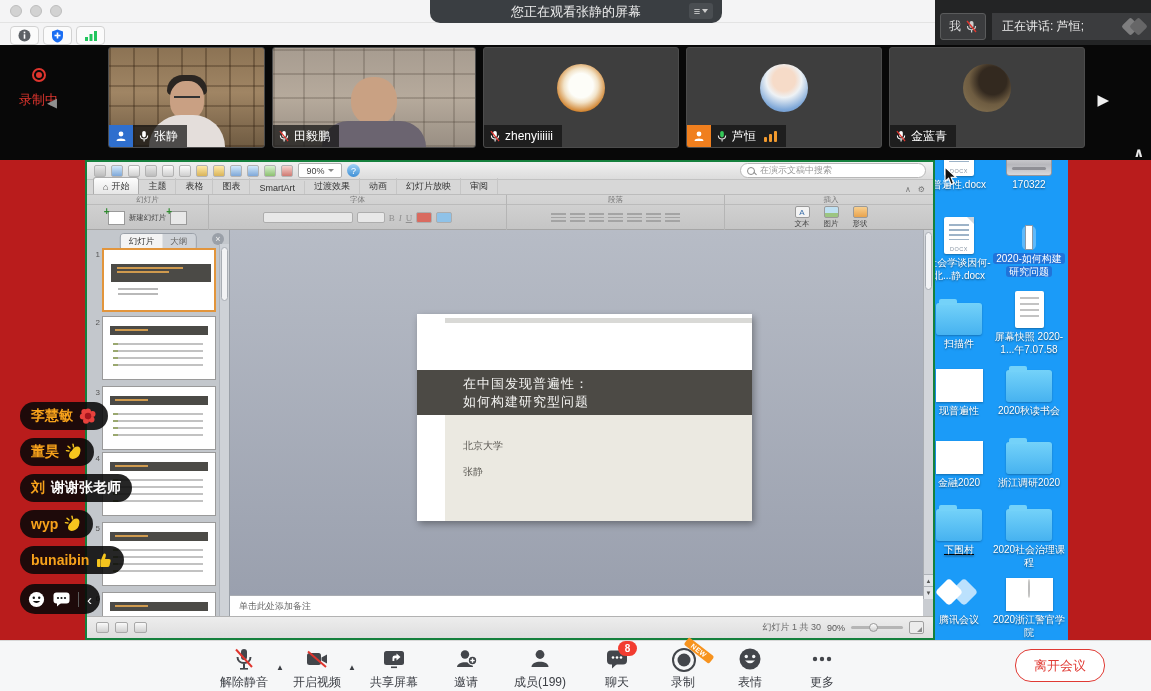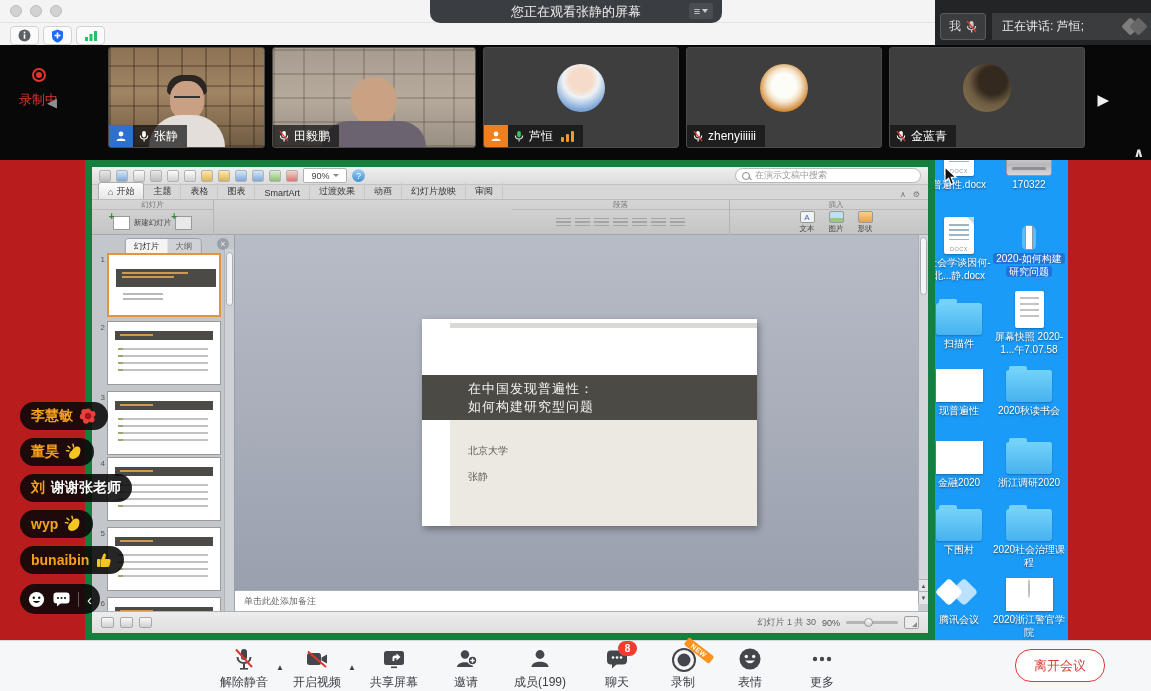--- a/index.html
+++ b/index.html
@@ -59,21 +59,21 @@
   .namebar{position:absolute;left:0;bottom:0;display:flex;align-items:center;height:22px;background:rgba(18,18,18,.72);
     padding:0 9px 0 6px;gap:5px;color:#fff;font-size:12px;}
   .namebar.offset{left:24px;}
   .pbadge{position:absolute;left:0;bottom:0;width:24px;height:22px;display:flex;align-items:center;justify-content:center;}
   .pbadge.blue{background:#2f6fce;} .pbadge.orange{background:#f07f1e;}
   .volbars{display:flex;align-items:flex-end;gap:2px;margin-left:3px;}
   .volbars i{width:3px;background:#f29a2e;border-radius:1px;display:block;}
   .v1{height:5px;} .v2{height:8px;} .v3{height:11px;}
 
   
-  .ppt{position:absolute;left:85px;top:160px;width:850px;height:480px;background:#c9ccd1;border:7px solid #15803d;box-sizing:border-box;overflow:hidden;}
+  .ppt{position:absolute;left:85px;top:160px;width:850px;height:480px;background:#c9ccd1;border:2px solid #15803d;box-sizing:border-box;overflow:hidden;}
   .qbar{position:absolute;left:0;top:0;width:100%;height:18px;background:linear-gradient(#f0f0f0,#dcdcdc);border-bottom:1px solid #c2c2c2;
     display:flex;align-items:center;padding:0 7px;gap:5px;box-sizing:border-box;}
   .qi{width:12px;height:12px;border-radius:2px;background:linear-gradient(#fdfdfd,#cfcfcf);border:1px solid #b3b3b3;box-sizing:border-box;}
   .qi.green{background:linear-gradient(#d8f0cf,#8cc070);} .qi.blue{background:linear-gradient(#d4e8fa,#7fa8d8);}
   .qi.gold{background:linear-gradient(#ffe9a8,#d9b45a);} .qi.red{background:linear-gradient(#f6d3d0,#cf7a72);}
   .qi.gray{background:linear-gradient(#e8e8e8,#bdbdbd);}
   .qzoom{width:42px;height:13px;background:#fff;border:1px solid #b0b0b0;border-radius:2px;font-size:9px;color:#444;
     display:flex;align-items:center;justify-content:center;gap:3px;}
   .qzoom i{width:0;height:0;border-left:3px solid transparent;border-right:3px solid transparent;border-top:3px solid #888;}
   .qhelp{width:13px;height:13px;border-radius:50%;background:linear-gradient(#9fd1f5,#3e8fd6);color:#fff;font-size:9px;
@@ -301,53 +301,53 @@
           <svg width="10" height="13" viewBox="0 0 11 14">
             <rect x="3.5" y="1" width="4" height="7" rx="2" fill="#fff"></rect>
             <path d="M1.5 6 C1.5 11 9.5 11 9.5 6" stroke="#fff" stroke-width="1.2" fill="none"></path>
             <rect x="5" y="10" width="1.2" height="2.5" fill="#fff"></rect>
             <line x1="1" y1="1" x2="10" y2="12" stroke="#e0352e" stroke-width="1.4"></line>
           </svg>
           <span>田毅鹏</span>
         </div>
       </div>
 
+      <div class="tile t3">
+        <div class="avatar av-dog"></div>
+        <div class="namebar">
+          <svg width="10" height="13" viewBox="0 0 11 14">
+            <rect x="3.5" y="1" width="4" height="7" rx="2" fill="#fff"></rect>
+            <path d="M1.5 6 C1.5 11 9.5 11 9.5 6" stroke="#fff" stroke-width="1.2" fill="none"></path>
+            <rect x="5" y="10" width="1.2" height="2.5" fill="#fff"></rect>
+            <line x1="1" y1="1" x2="10" y2="12" stroke="#e0352e" stroke-width="1.4"></line>
+          </svg>
+          <span>zhenyiiiiii</span>
+        </div>
+      </div>
+
       <div class="tile t4">
         <div class="avatar av-baby"></div>
         <div class="pbadge orange">
           <svg width="12" height="12" viewBox="0 0 12 12">
               <circle cx="6" cy="4" r="2.4" fill="#fff"></circle>
               <path d="M1.5 11 C1.5 7.8 10.5 7.8 10.5 11 Z" fill="#fff"></path>
             </svg>
         </div>
         <div class="namebar offset">
           <svg width="10" height="13" viewBox="0 0 11 14">
             <rect x="3.5" y="1" width="4" height="7" rx="2" fill="#35c759"></rect>
             <path d="M1.5 6 C1.5 11 9.5 11 9.5 6" stroke="#e8e8e8" stroke-width="1.2" fill="none"></path>
             <rect x="5" y="10" width="1.2" height="2.5" fill="#e8e8e8"></rect>
           </svg>
           <span>芦恒</span>
           <span class="volbars">
               <i class="v1"></i>
               <i class="v2"></i>
               <i class="v3"></i>
             </span>
-        </div>
-      </div>
-
-      <div class="tile t3">
-        <div class="avatar av-dog"></div>
-        <div class="namebar">
-          <svg width="10" height="13" viewBox="0 0 11 14">
-            <rect x="3.5" y="1" width="4" height="7" rx="2" fill="#fff"></rect>
-            <path d="M1.5 6 C1.5 11 9.5 11 9.5 6" stroke="#fff" stroke-width="1.2" fill="none"></path>
-            <rect x="5" y="10" width="1.2" height="2.5" fill="#fff"></rect>
-            <line x1="1" y1="1" x2="10" y2="12" stroke="#e0352e" stroke-width="1.4"></line>
-          </svg>
-          <span>zhenyiiiiii</span>
         </div>
       </div>
 
       <div class="tile t5">
         <div class="avatar av-jin"></div>
         <div class="namebar">
           <svg width="10" height="13" viewBox="0 0 11 14">
             <rect x="3.5" y="1" width="4" height="7" rx="2" fill="#fff"></rect>
             <path d="M1.5 6 C1.5 11 9.5 11 9.5 6" stroke="#fff" stroke-width="1.2" fill="none"></path>
             <rect x="5" y="10" width="1.2" height="2.5" fill="#fff"></rect>
@@ -408,20 +408,32 @@
 
     <div class="ribbon">
       <div class="rgroup" style="left:0;width:122px;">
         <div class="rg-label">幻灯片</div>
         <div class="rg-body">
           <span class="nslide-ic"></span>
           <span class="rg-txt">新建幻灯片</span>
           <span class="nslide-ic" style="background:#e8e8e8;"></span>
         </div>
       </div>
+      <div class="rgroup" style="left:122px;width:298px;">
+        <div class="rg-label">字体</div>
+        <div class="rg-body">
+          <span class="fbox" style="width:88px;"></span>
+          <span class="fbox" style="width:26px;"></span>
+          <span class="fletters">B</span>
+          <span class="fletters" style="font-style:italic;">I</span>
+          <span class="fletters" style="text-decoration:underline;">U</span>
+          <span class="fbox" style="width:14px;background:#d96a5f;"></span>
+          <span class="fbox" style="width:14px;background:#8fc2e8;"></span>
+        </div>
+      </div>
       <div class="rgroup" style="left:420px;width:218px;">
         <div class="rg-label">段落</div>
         <div class="rg-body">
           <span class="parlines"></span>
           <span class="parlines"></span>
           <span class="parlines"></span>
           <span class="parlines"></span>
           <span class="parlines"></span>
           <span class="parlines"></span>
           <span class="parlines"></span>
@@ -605,21 +617,21 @@
         </div>
       <div class="dlabel"><span>金融2020</span></div>
     </div>
     <div class="dcell c2" style="top:272px;">
       <div class="dicon">
           <span class="i-folder"></span>
         </div>
       <div class="dlabel"><span>浙江调研2020</span></div>
     </div>
 
-    <div class="dcell c1" style="top:339px;">
+    <div class="dcell c1" style="top:339px;text-decoration:underline;">
       <div class="dicon">
           <span class="i-folder"></span>
         </div>
       <div class="dlabel"><span>下围村</span></div>
     </div>
     <div class="dcell c2" style="top:339px;">
       <div class="dicon">
           <span class="i-folder"></span>
         </div>
       <div class="dlabel"><span>2020社会治理课程</span></div>

